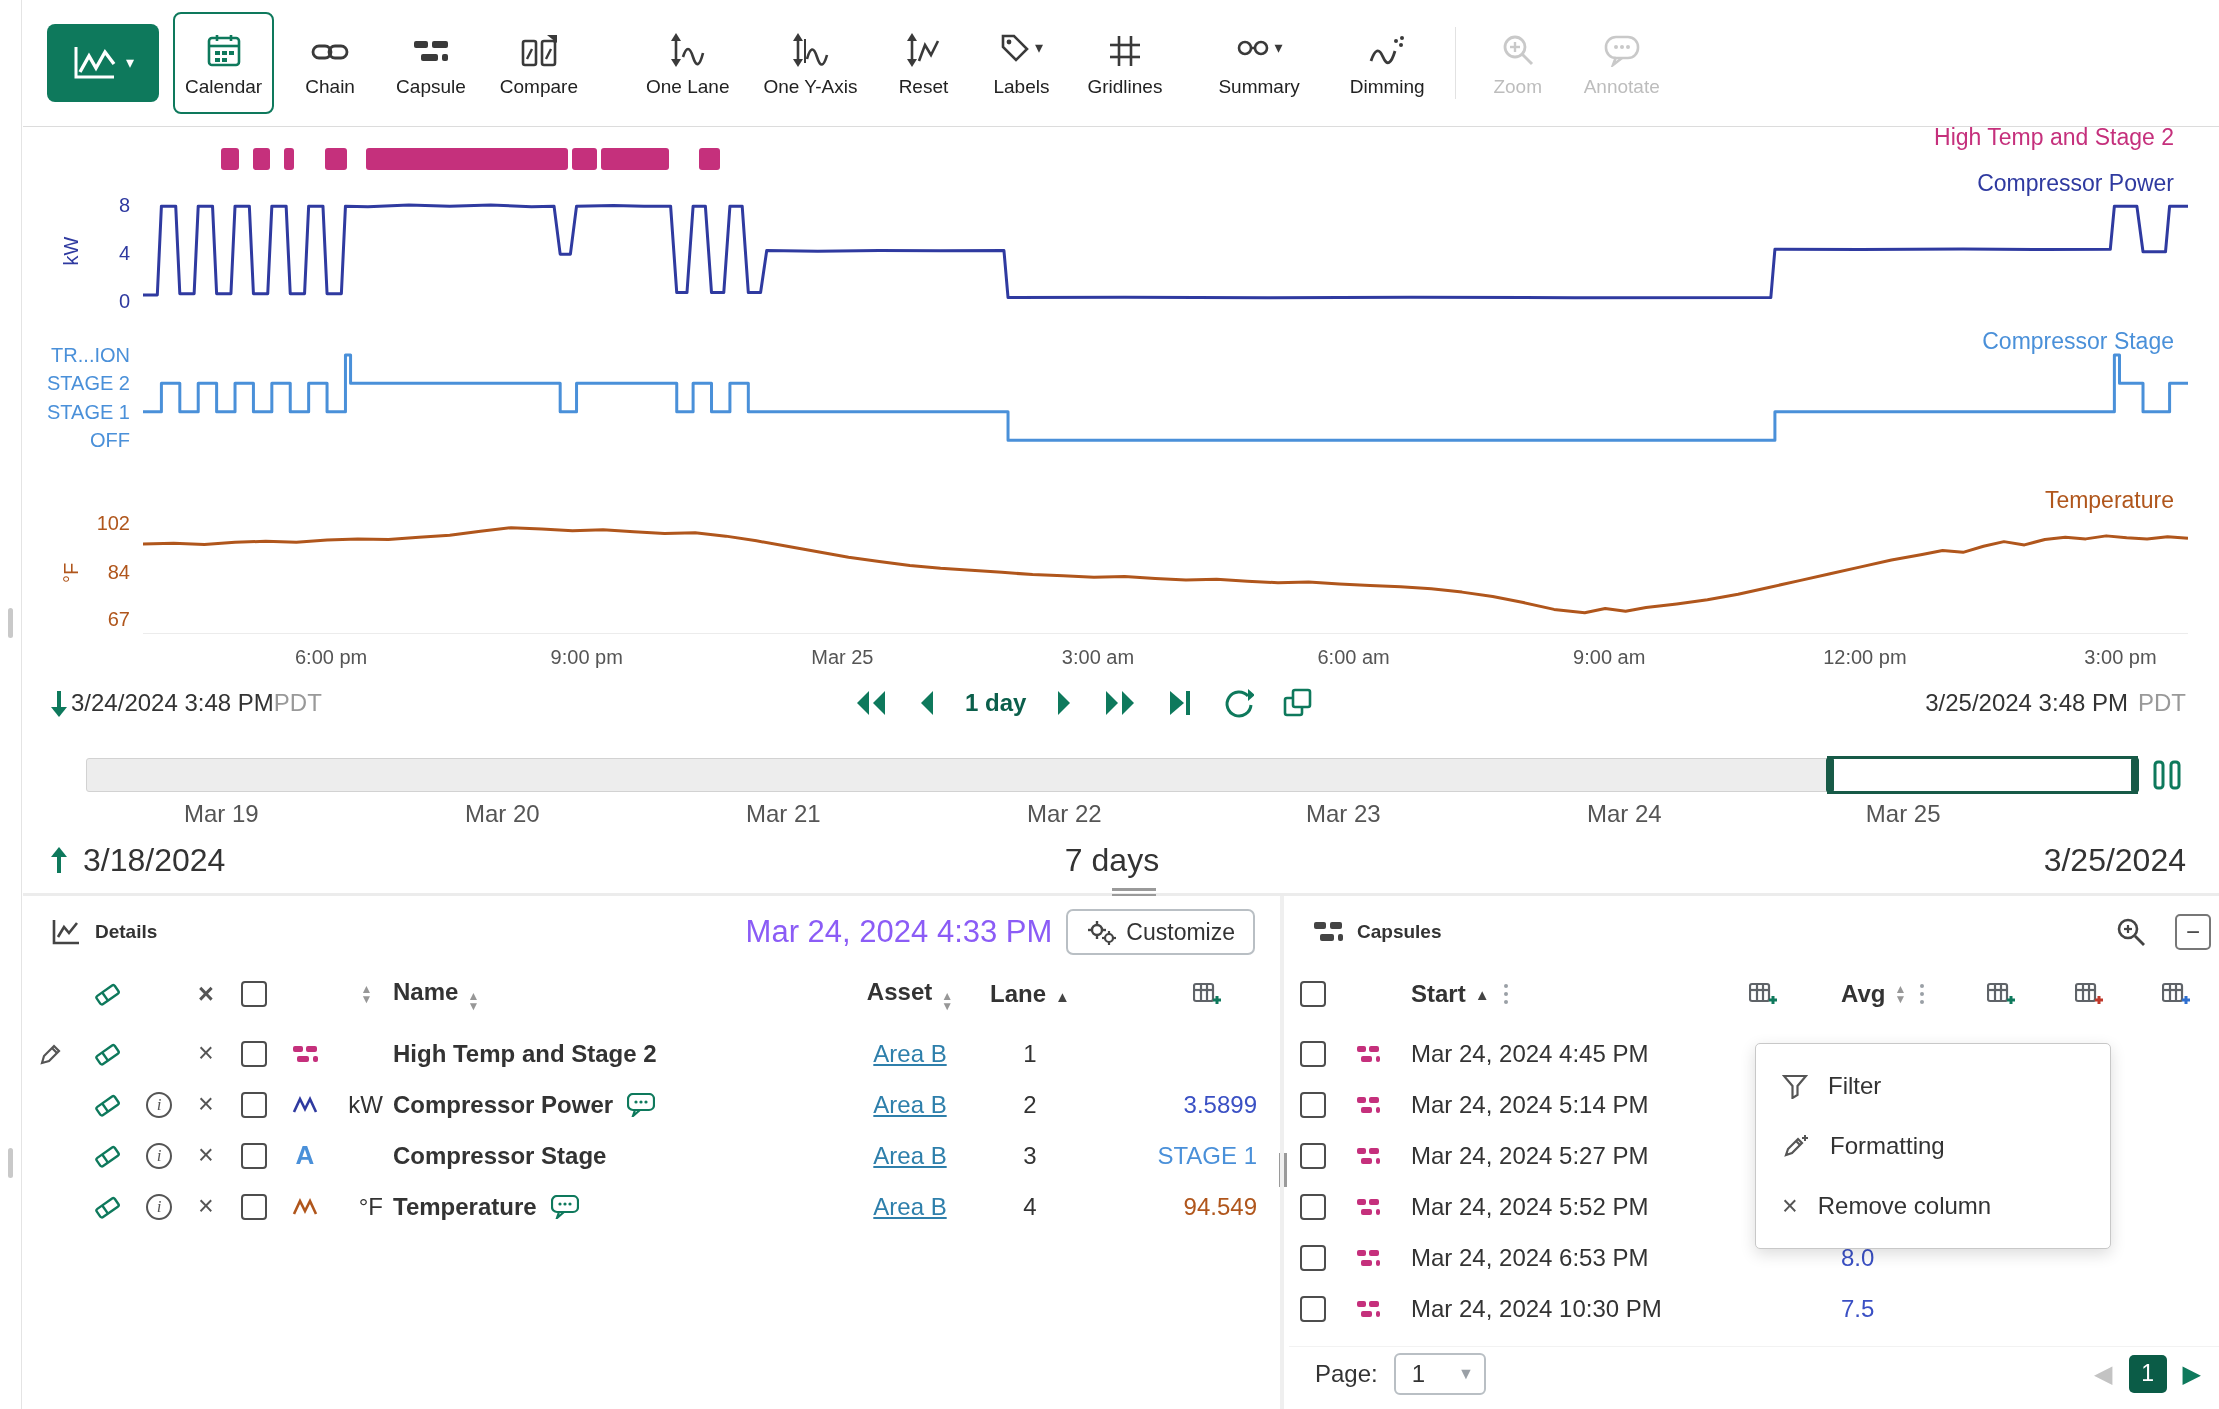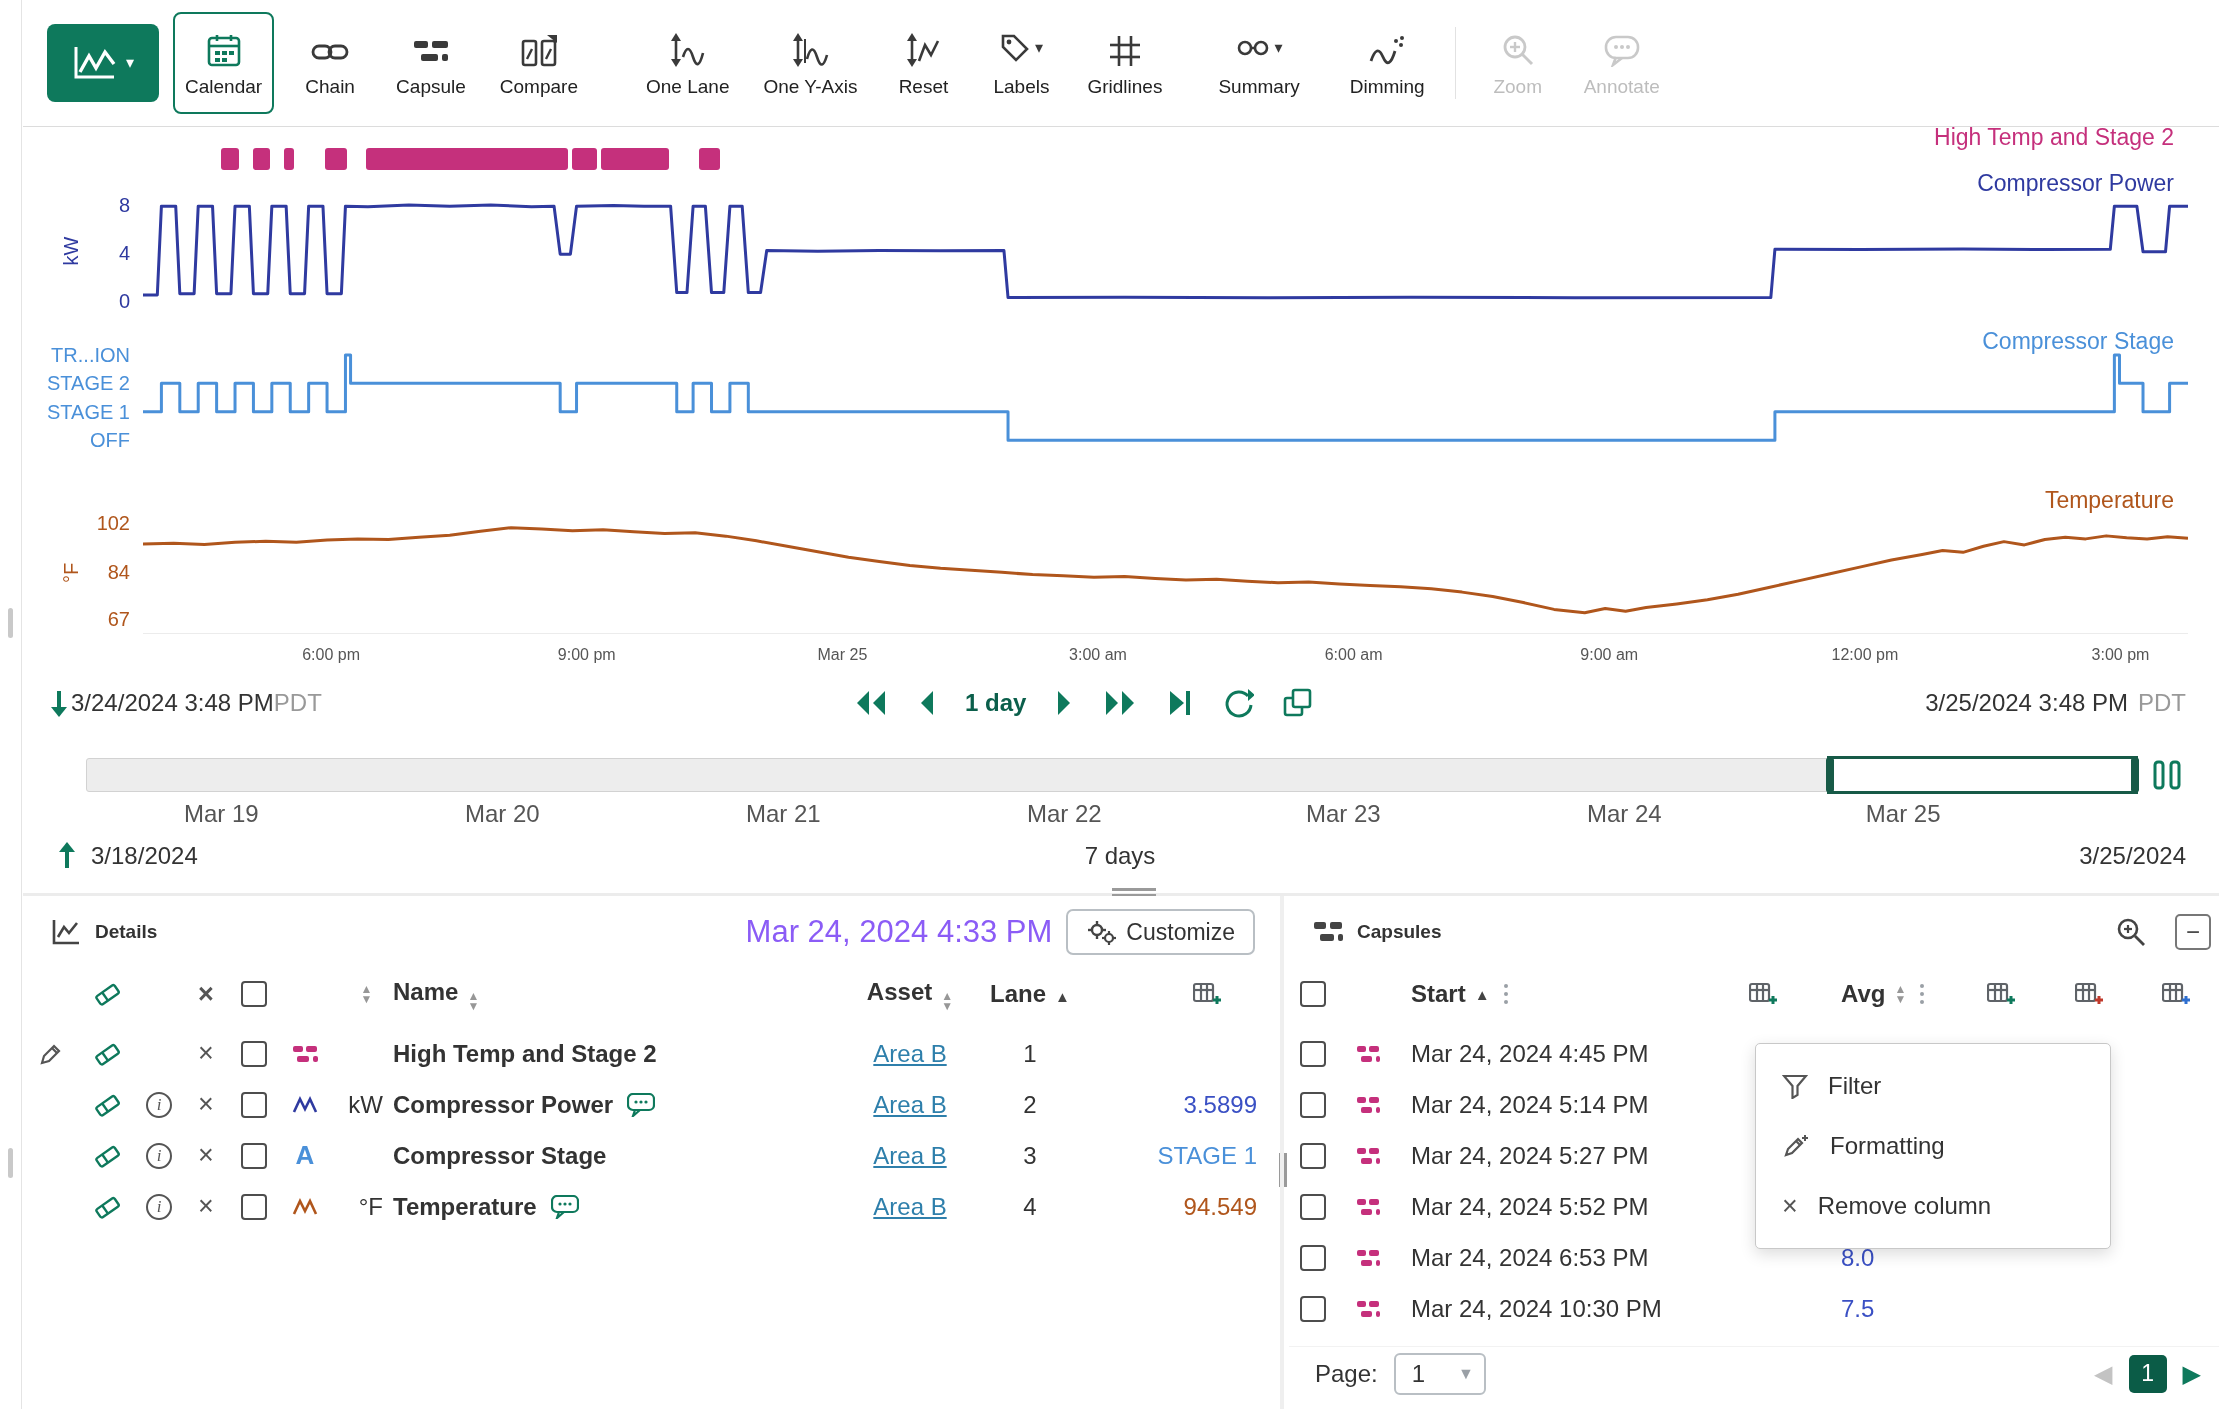--- a/index.html
+++ b/index.html
@@ -34,41 +34,41 @@
   .cap-seg { position:absolute; top:0; height:22px; border-radius:3px; background:#c5307c; }
   .lane { position:absolute; left:120px; right:31px; }
   .lane-power { top:67px; height:111px; }
   .lane-stage { top:223px; height:109px; }
   .lane-temp  { top:384px; height:122px; border-bottom:1px solid #ececec; }
   .plot { position:absolute; inset:0; width:100%; height:100%; }
   .tick { position:absolute; left:-128px; width:115px; text-align:right; transform:translateY(-50%);
           font-size:20px; line-height:20px; }
   .axis-unit { position:absolute; left:-72px; top:50%; transform:translate(-50%,-50%) rotate(-90deg); font-size:20px; }
   .xaxis { position:absolute; left:120px; right:31px; top:518px; height:32px; }
-  .xaxis span { position:absolute; transform:translateX(-50%); font-size:16px; color:#555; white-space:nowrap; }
+  .xaxis span { position:absolute; transform:translateX(-50%); font-size:20px; color:#555; white-space:nowrap; }
 
   
   .daterow { position:absolute; top:674px; left:0; right:0; height:58px; font-size:24px; }
   .dr-left { position:absolute; left:24px; top:0; height:58px; display:flex; align-items:center; }
   .dr-center { position:absolute; left:830px; top:0; height:58px; display:flex; align-items:center; gap:28px; }
   .dr-right { position:absolute; right:33px; top:0; height:58px; display:flex; align-items:center; gap:10px; }
   .tz { color:#999; }
   .duration { color:#0b5f4b; font-weight:bold; }
   .navicon { color:#0e795c; display:flex; align-items:center; }
 
   
   .ov-track { position:absolute; top:758px; left:63px; width:2051px; height:34px; background:#ededed;
               border:1px solid #d2d2d2; border-radius:3px; }
   .ov-sel { position:absolute; top:-3px; bottom:-3px; background:#fff;
             border-top:3px solid #175a47; border-bottom:3px solid #175a47; }
   .ov-handle { position:absolute; top:-1px; bottom:-1px; width:8px; background:#175a47; border-radius:2px; }
   .ov-icon { position:absolute; left:2128px; top:758px; }
   .ov-ticks { position:absolute; top:800px; left:63px; width:2051px; height:30px; }
   .ov-ticks span { position:absolute; transform:translateX(-50%); font-size:24px; color:#555; white-space:nowrap; }
-  .ov-bottom { position:absolute; top:842px; left:8px; right:0; height:34px; font-size:24px; }
+  .ov-bottom { position:absolute; top:842px; left:0; right:0; height:34px; font-size:32px; }
   .ovb-left { position:absolute; left:24px; display:flex; gap:12px; align-items:center; }
   .ovb-center { position:absolute; left:1089px; transform:translateX(-50%); color:#333; }
   .ovb-right { position:absolute; right:33px; }
 
   
   .hsplit { position:absolute; top:893px; left:0; right:0; height:3px; background:#ececec; }
   .hsplit-handle { position:absolute; top:885px; left:1089px; width:44px; height:14px; }
   .hsplit-handle i, .vsplit-handle i { display:block; background:#9a9a9a; }
   .hsplit-handle i { height:3px; margin:3px 0; }
   .vsplit { position:absolute; top:896px; bottom:0; left:1257px; width:4px; background:#efefef; }

